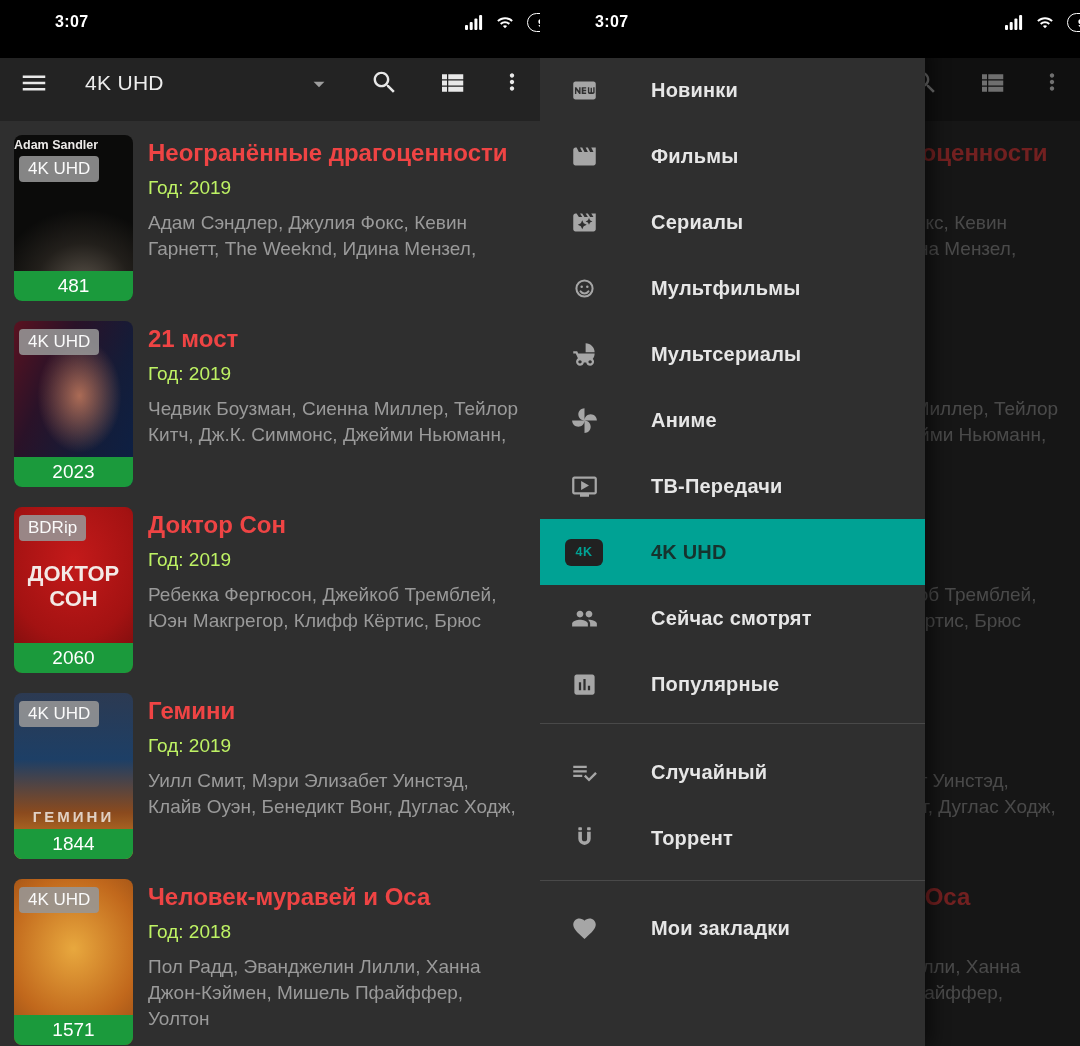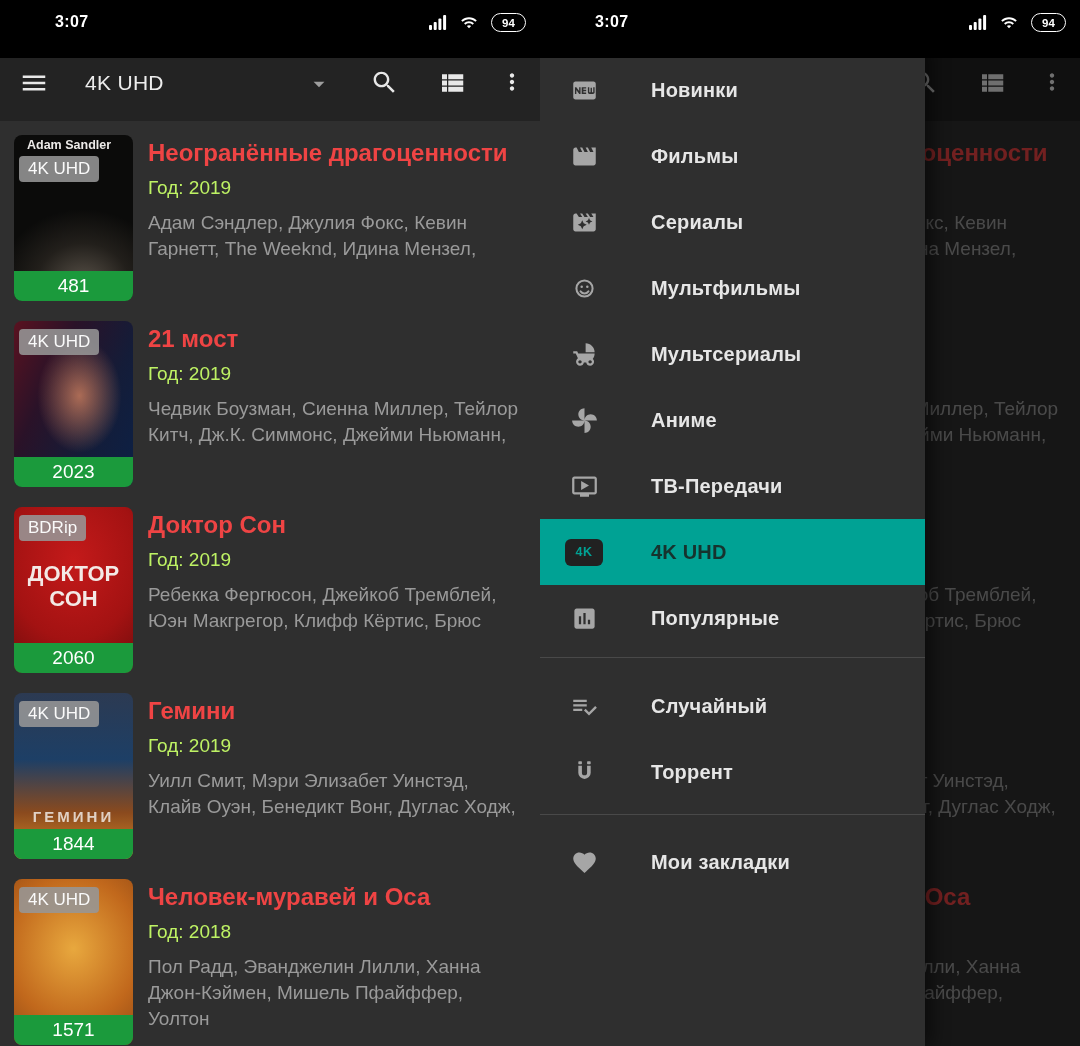--- a/index.html
+++ b/index.html
@@ -1,21 +1,21 @@
 <!DOCTYPE html>
 <html><head>
 <meta charset="utf-8">
 <style>
   html,body{margin:0;padding:0;background:#000;}
   .stage{position:relative;width:1080px;height:1046px;background:#000;overflow:hidden;
          font-family:"Liberation Sans",sans-serif;-webkit-font-smoothing:antialiased;}
   .panel{position:absolute;top:0;width:540px;height:1046px;overflow:hidden;}
 
   
-  .statusbar{position:absolute;top:0;left:0;width:540px;height:58px;background:#000;color:#fff;z-index:30;}
+  .statusbar{position:absolute;top:0;left:0;width:540px;height:58px;background:#000;color:#fff;z-index:30;padding-left:36px;}
   .sb-time{position:absolute;left:55px;top:13px;font-size:16px;font-weight:700;letter-spacing:.4px;}
   .sb-right{position:absolute;right:14px;top:0;height:45px;display:flex;align-items:center;gap:12px;}
   .sb-icon{display:flex;align-items:center;color:#fff;}
   .sb-batt{border:1.7px solid #fff;border-radius:10px;min-width:35px;height:19px;display:flex;
            align-items:center;justify-content:center;font-size:11.5px;font-weight:700;padding:0 5px;box-sizing:border-box;}
 
   
   .screen{position:absolute;top:45px;left:0;width:540px;height:1001px;background:#2f2f2f;overflow:hidden;}
   .screen-inner{position:absolute;inset:0;}
 
@@ -37,21 +37,21 @@
   .p2{background:radial-gradient(62px 84px at 55% 45%, rgba(196,122,92,.85) 0%, rgba(80,40,48,0) 68%),
                linear-gradient(115deg,#5a1220 0%,#2a1228 32%,#141c38 66%,#0c2146 100%);}
   .p3{background:radial-gradient(120px 145px at 50% 32%, #c41a1a 0%, #a31212 55%, #630b0b 100%);}
   .p4{background:linear-gradient(180deg,#2c3a52 0%,#1d3f66 40%,#8a4a1e 72%,#d98a28 100%);}
   .p5{background:radial-gradient(112px 125px at 50% 42%, #e8a83e 0%, #c1681c 58%, #8a4413 100%);}
   .count{position:absolute;left:0;right:0;bottom:0;height:30px;background:#1b9a3c;color:#fff;
          font-size:19px;display:flex;align-items:center;justify-content:center;}
   .q-badge{position:absolute;left:5px;top:8px;background:rgba(150,150,150,.88);color:#fafafa;
            font-size:17px;line-height:17px;padding:4px 9px 5px;border-radius:4px;}
   .p1 .q-badge{top:21px;}
-  .p-top-text{position:absolute;top:3px;left:13px;font-size:12.5px;font-weight:700;color:#eceae8;}
+  .p-top-text{position:absolute;top:3px;left:0;font-size:12.5px;font-weight:700;color:#eceae8;}
   .p3-text{position:absolute;top:54px;left:0;right:0;text-align:center;font-size:22px;font-weight:800;
            color:#f3e9e6;line-height:25px;padding:0 10px;}
   .p4-text{position:absolute;bottom:34px;left:0;right:0;text-align:center;font-size:15px;font-weight:700;
            color:rgba(238,232,226,.85);letter-spacing:3px;}
   .m-info{margin-left:15px;padding-top:2px;}
   .m-title{font-size:24px;font-weight:700;color:#ef4444;margin-top:2px;width:372px;}
   .m-year{font-size:19px;color:#bef264;margin-top:10px;}
   .m-actors{font-size:19px;color:#9a9a9a;margin-top:11px;line-height:26px;width:372px;}
 
   
@@ -398,20 +398,28 @@
           <span class="d-label">ТВ-Передачи</span>
         </div>
 
         <div class="d-item selected">
           <span class="d-icon box4k">
             <span>4K</span>
           </span>
           <span class="d-label">4K UHD</span>
         </div>
 
+        <div class="d-item">
+          <span class="d-icon">
+            <svg viewBox="0 0 24 24">
+                <path fill="currentColor" d="M16 11c1.66 0 2.99-1.34 2.99-3S17.66 5 16 5c-1.66 0-3 1.34-3 3s1.34 3 3 3zm-8 0c1.66 0 2.99-1.34 2.99-3S9.66 5 8 5C6.34 5 5 6.34 5 8s1.34 3 3 3zm0 2c-2.33 0-7 1.17-7 3.5V19h14v-2.5c0-2.33-4.67-3.5-7-3.5zm8 0c-.29 0-.62.02-.97.05 1.16.84 1.97 1.97 1.97 3.45V19h6v-2.5c0-2.33-4.67-3.5-7-3.5z"></path>
+              </svg>
+          </span>
+          <span class="d-label">Сейчас смотрят</span>
+        </div>
 
         <div class="d-item">
           <span class="d-icon">
             <svg viewBox="0 0 24 24">
                 <path fill="currentColor" d="M19 3H5c-1.1 0-2 .9-2 2v14c0 1.1.9 2 2 2h14c1.1 0 2-.9 2-2V5c0-1.1-.9-2-2-2zM9 17H7v-7h2v7zm4 0h-2V7h2v10zm4 0h-2v-4h2v4z"></path>
               </svg>
           </span>
           <span class="d-label">Популярные</span>
         </div>
 

